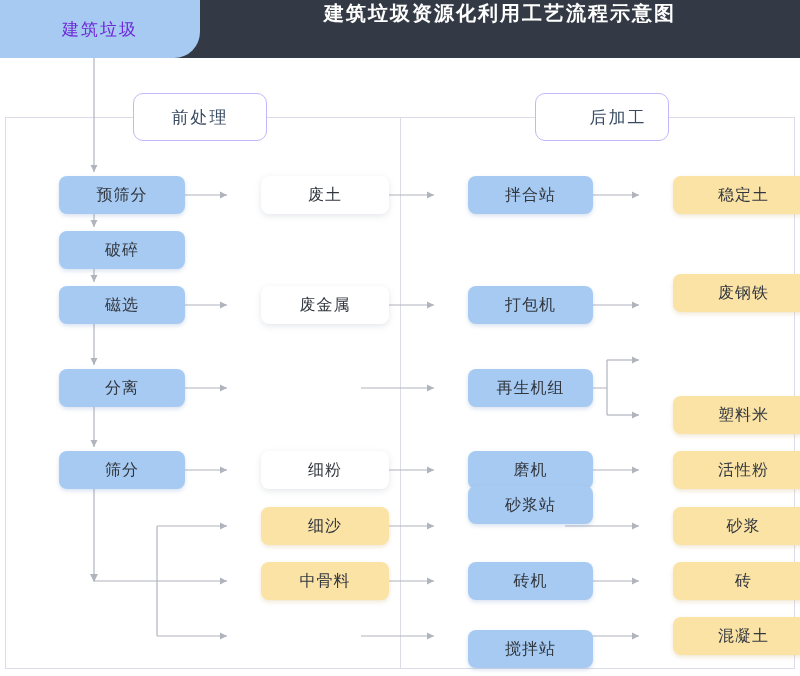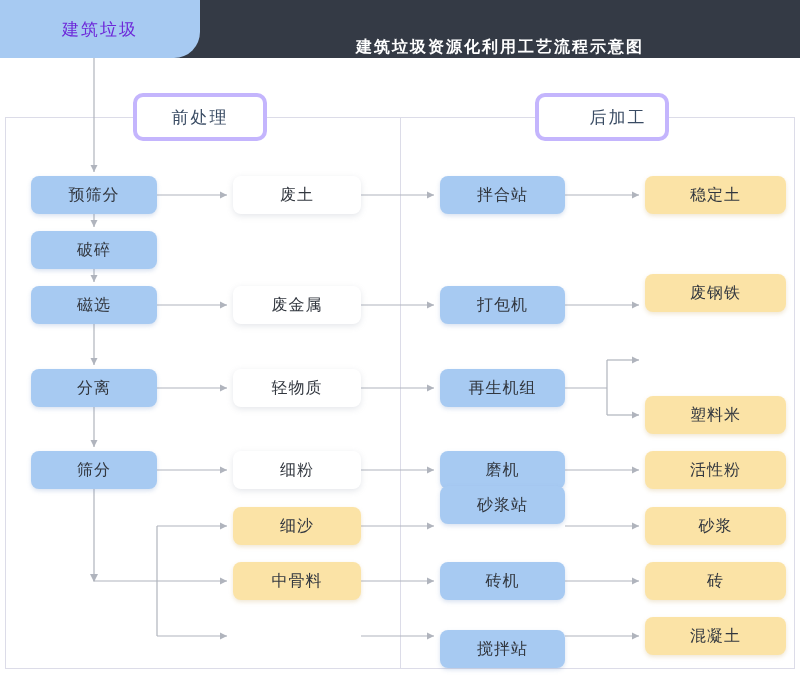--- a/index.html
+++ b/index.html
@@ -18,54 +18,55 @@
   }
   .header-tab {
     position: absolute; left: 0; top: 0; width: 200px; height: 58px;
     background: #a7caf2;
     border-bottom-right-radius: 26px;
     display: flex; align-items: center; justify-content: center;
     color: #6d28d9; font-size: 17px; letter-spacing: 2px;
   }
   .header-title {
     position: absolute; left: 200px; top: 0; width: 600px; height: 58px;
-    display: flex; align-items: flex-end; justify-content: center;
-    color: #ffffff; font-size: 16px; font-weight: bold; letter-spacing: 2px;
+    display: flex; align-items: flex-start; justify-content: center;
+    color: #ffffff; font-size: 20px; font-weight: bold; letter-spacing: 2px;
   }
 
   
   .panel {
     position: absolute; left: 5px; top: 117px; width: 790px; height: 552px;
     border: 1px solid #dcdce8;
     background: transparent;
   }
   .divider-v {
     position: absolute; left: 400px; top: 117px; width: 1px; height: 552px;
     background: #dcdce8;
   }
 
   
   .section-label {
     position: absolute; height: 48px;
     background: #ffffff;
-    border: 4px solid #c4b5fd;
+    border: 1px solid #c4b5fd;
     border-radius: 10px;
     display: flex; align-items: center; justify-content: center;
     color: #394b63; font-size: 17px; letter-spacing: 2px;
     z-index: 6;
   }
   #label-pre  { left: 133px; top: 93px; width: 134px; }
   #label-post { left: 535px; top: 93px; width: 134px; padding-left: 32px; }
 
   
   .node {
     position: absolute; height: 38px; border-radius: 8px;
     display: flex; align-items: center; justify-content: center;
     font-size: 16px; letter-spacing: 1px; color: #32373f;
     z-index: 4;
+    margin-left: 28px;
   }
   .node.blue   { background: #a7caf2; box-shadow: 0 2px 4px rgba(120,150,200,.28); }
   .node.yellow { background: #fbe3a6; box-shadow: 0 2px 4px rgba(200,170,100,.28); }
   .node.white  { background: #ffffff; box-shadow: 0 2px 6px rgba(130,140,160,.22); }
 
   
   .col1 { left: 31px;  width: 126px; }
   .col2 { left: 233px; width: 128px; }
   .col3 { left: 440px; width: 125px; }
   .col4 { left: 645px; width: 141px; }
@@ -165,23 +166,20 @@
   <div class="node blue col1" style="top:451px">
     <span>筛分</span>
     </div>
 
   <div class="node white col2" style="top:176px">
     <span>废土</span>
     </div>
   <div class="node white col2" style="top:286px">
     <span>废金属</span>
     </div>
-  <div class="node white col2" style="top:369px">
-    <span>轻物质</span>
-    </div>
   <div class="node white col2" style="top:451px">
     <span>细粉</span>
     </div>
   <div class="node yellow col2" style="top:507px">
     <span>细沙</span>
     </div>
   <div class="node yellow col2" style="top:562px">
     <span>中骨料</span>
     </div>
 

